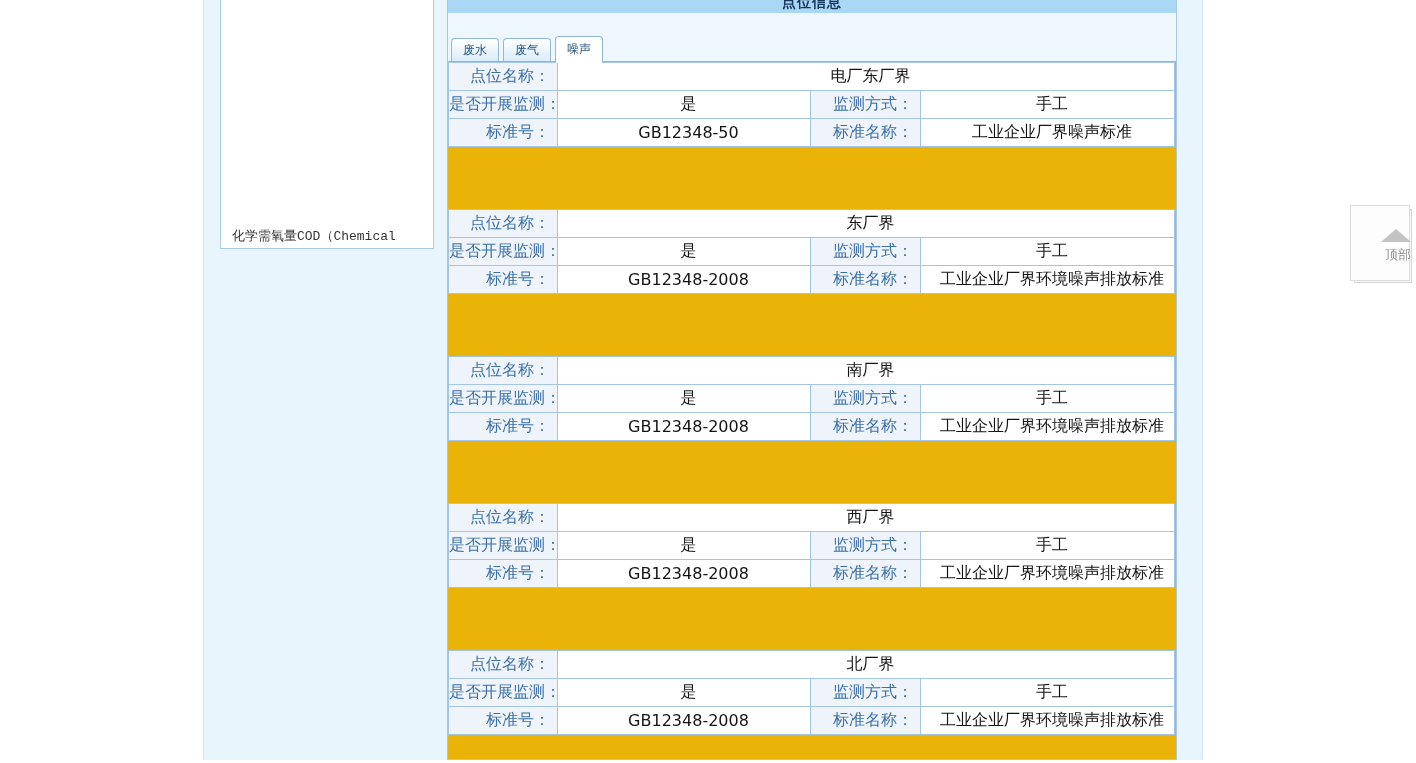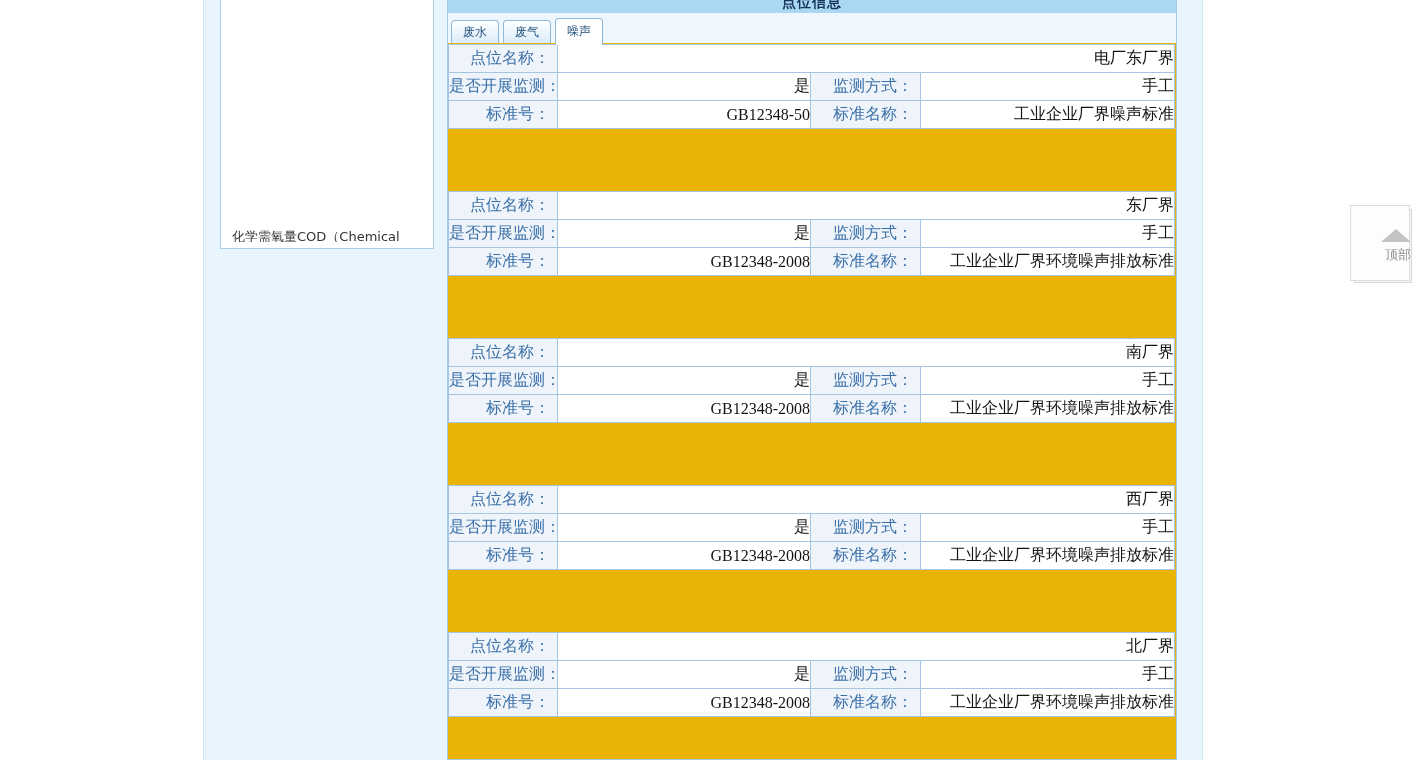--- a/index.html
+++ b/index.html
@@ -12,20 +12,21 @@
     position:absolute; left:203px; top:0; width:1000px; height:760px;
     background:#e9f5fc;
     border-left:1px solid #cfe7f4; border-right:1px solid #cfe7f4;
   }
 
   
   .sidebar-box {
     position:absolute; left:16px; top:-1px; width:214px; height:250px;
     background:#ffffff; border:1px solid #a9cde6;
     overflow:hidden;
+    font-family:Liberation Mono, monospace;
   }
   .sidebar-clip {
     position:absolute; left:0; top:0; width:100%; height:242px; overflow:hidden;
   }
   .sidebar-partial-item {
     position:absolute; left:11px; top:229px; font-size:13px; line-height:15px;
     color:#333333; white-space:nowrap;
   }
 
   
@@ -39,21 +40,21 @@
   .info-header {
     height:13px; background:#a9d7f4; overflow:hidden; text-align:center;
   }
   .info-header-title {
     font-size:14px; line-height:20px; font-weight:bold; color:#17365d;
     margin-top:-8px; letter-spacing:1px;
   }
 
   
   .tab-strip {
-    height:30px; background:#eef7fd; display:flex; align-items:flex-end;
+    height:48px; background:#eef7fd; display:flex; align-items:flex-end;
     padding-left:3px; position:relative; z-index:2;
   }
   .tab {
     height:23px; margin-right:4px; padding:0 11px;
     display:flex; align-items:center; justify-content:center;
     border:1px solid #92b8d8; border-bottom:none;
     border-radius:4px 4px 0 0;
     background:linear-gradient(#ffffff, #d9ecfa);
     color:#1f4e79; font-size:12px; cursor:pointer; white-space:nowrap;
   }
@@ -70,21 +71,21 @@
     border:1px solid #739fc7;
   }
   table.record td {
     border:1px solid #a4c6e2; height:28px; font-size:16px;
     overflow:hidden; white-space:nowrap;
   }
   td.lbl {
     background:#eff4fa; color:#3a6fa8; text-align:right; padding-right:7px;
   }
   td.val {
-    background:#ffffff; color:#141414; text-align:right; padding-left:9px;font-family:Liberation Serif, serif;
+    background:#ffffff; color:#141414; text-align:center; padding-left:9px;
   }
 
   
   .top-button {
     position:absolute; left:1354px; top:209px; width:58px; height:74px;
     background:#f9f9f9; border:1px solid #d5d5d5;
     display:flex; flex-direction:column; align-items:flex-end; justify-content:center;
     cursor:pointer; z-index:10;
   }
   .top-button::before {

